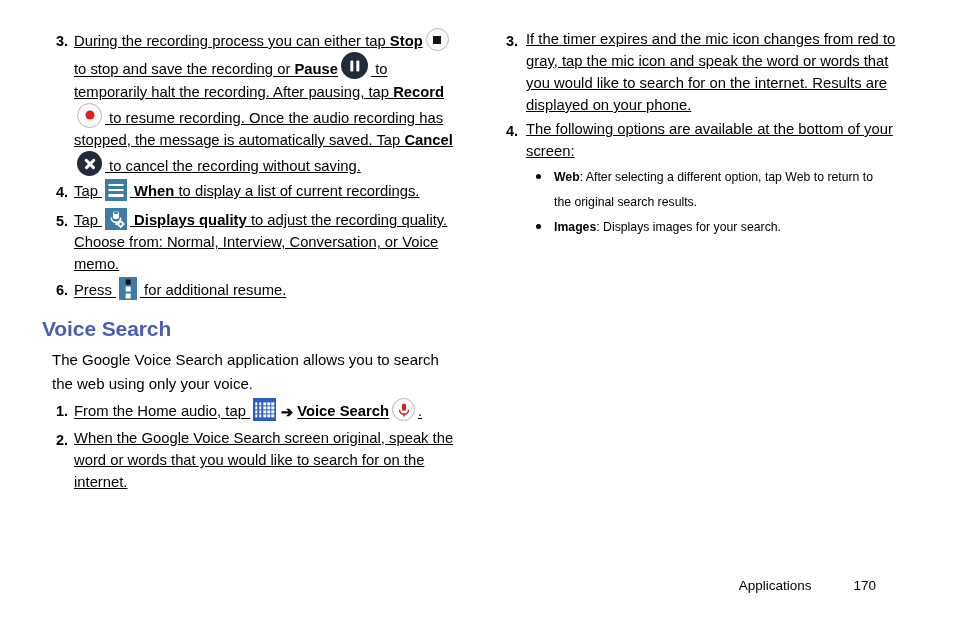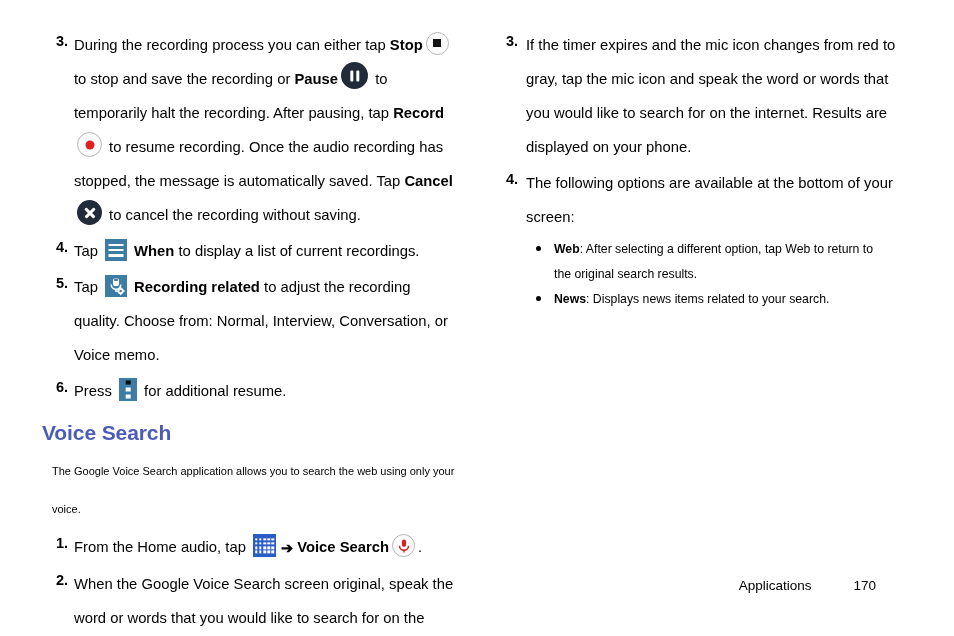--- a/index.html
+++ b/index.html
@@ -43,39 +43,40 @@
     font-weight: bold;
     font-size: 14.5px;
     line-height: 27px;
     text-align: left;
     padding-left: 8px;
     box-sizing: border-box;
   }
   .step-body {
     flex: 1 1 auto;
     font-size: 14.8px;
-    line-height: 34px;
+    line-height: 22px;
+    text-decoration: underline;
   }
   .col-right .step-num { padding-left: 6px; }
 
   b, .b { font-weight: bold; }
 
   
   .section-heading {
     color: #4a5cb8;
     font-weight: bold;
     font-size: 21px;
     line-height: 26px;
     margin: 12px 0 6px -6px;
     letter-spacing: -0.1px;
   }
 
   .intro-para {
-    font-size: 11px;
-    line-height: 38px;
+    font-size: 15px;
+    line-height: 24px;
     margin: 0 0 0 4px;
   }
 
   
   .bullets {
     margin: 2px 0 0 34px;
     padding: 0;
     list-style: none;
   }
   .bullet {
@@ -278,21 +279,21 @@
               <path d="M6.2 9.6 a4.8 4.8 0 0 0 9.6 0" stroke="#ffffff" stroke-width="1.5" fill="none"></path>
               <rect x="10.2" y="13.6" width="1.6" height="3.4" fill="#ffffff"></rect>
               <circle cx="15.6" cy="16" r="3.1" fill="#ffffff"></circle>
               <circle cx="15.6" cy="16" r="1.25" fill="#3c7ca5"></circle>
               <g fill="#ffffff">
                 <rect x="15" y="11.9" width="1.3" height="1.6"></rect>
                 <rect x="15" y="18.5" width="1.3" height="1.6"></rect>
                 <rect x="11.6" y="15.4" width="1.6" height="1.3"></rect>
                 <rect x="18.1" y="15.4" width="1.6" height="1.3"></rect>
               </g>
-            </svg></span> <span class="b">Recording related</span><span> to adjust the recording quality. Choose from: Normal, Interview, Conversation, or Voice memo.</span></div>
+            </svg></span> <span class="b">Displays quality</span><span> to adjust the recording quality. Choose from: Normal, Interview, Conversation, or Voice memo.</span></div>
     </div>
 
     <div class="step">
       <div class="step-num">6.</div>
       <div class="step-body"><span>Press </span><span class="ic ic-sq" style="width:18px;height:23px;"><span class="dots3">
               <i></i>
               <i></i>
               <i></i>
             </span></span><span> for additional resume.</span></div>
     </div>
@@ -350,21 +351,21 @@
       <div class="step-body">The following options are available at the bottom of your screen:</div>
     </div>
 
     <ul class="bullets">
       <li class="bullet">
         <span class="dot"></span>
         <span class="txt"><b>Web</b><span>: After selecting a different option, tap Web to return to the original search results.</span></span>
       </li>
       <li class="bullet">
         <span class="dot"></span>
-        <span class="txt"><b>News</b><span>: Displays news items related to your search.</span></span>
+        <span class="txt"><b>Images</b><span>: Displays images for your search.</span></span>
       </li>
     </ul>
 
   </div>
 
   <div class="footer">
     <div class="footer-inner">
       <span class="footer-chapter">Applications</span><span class="footer-page">170</span>
     </div>
   </div>

